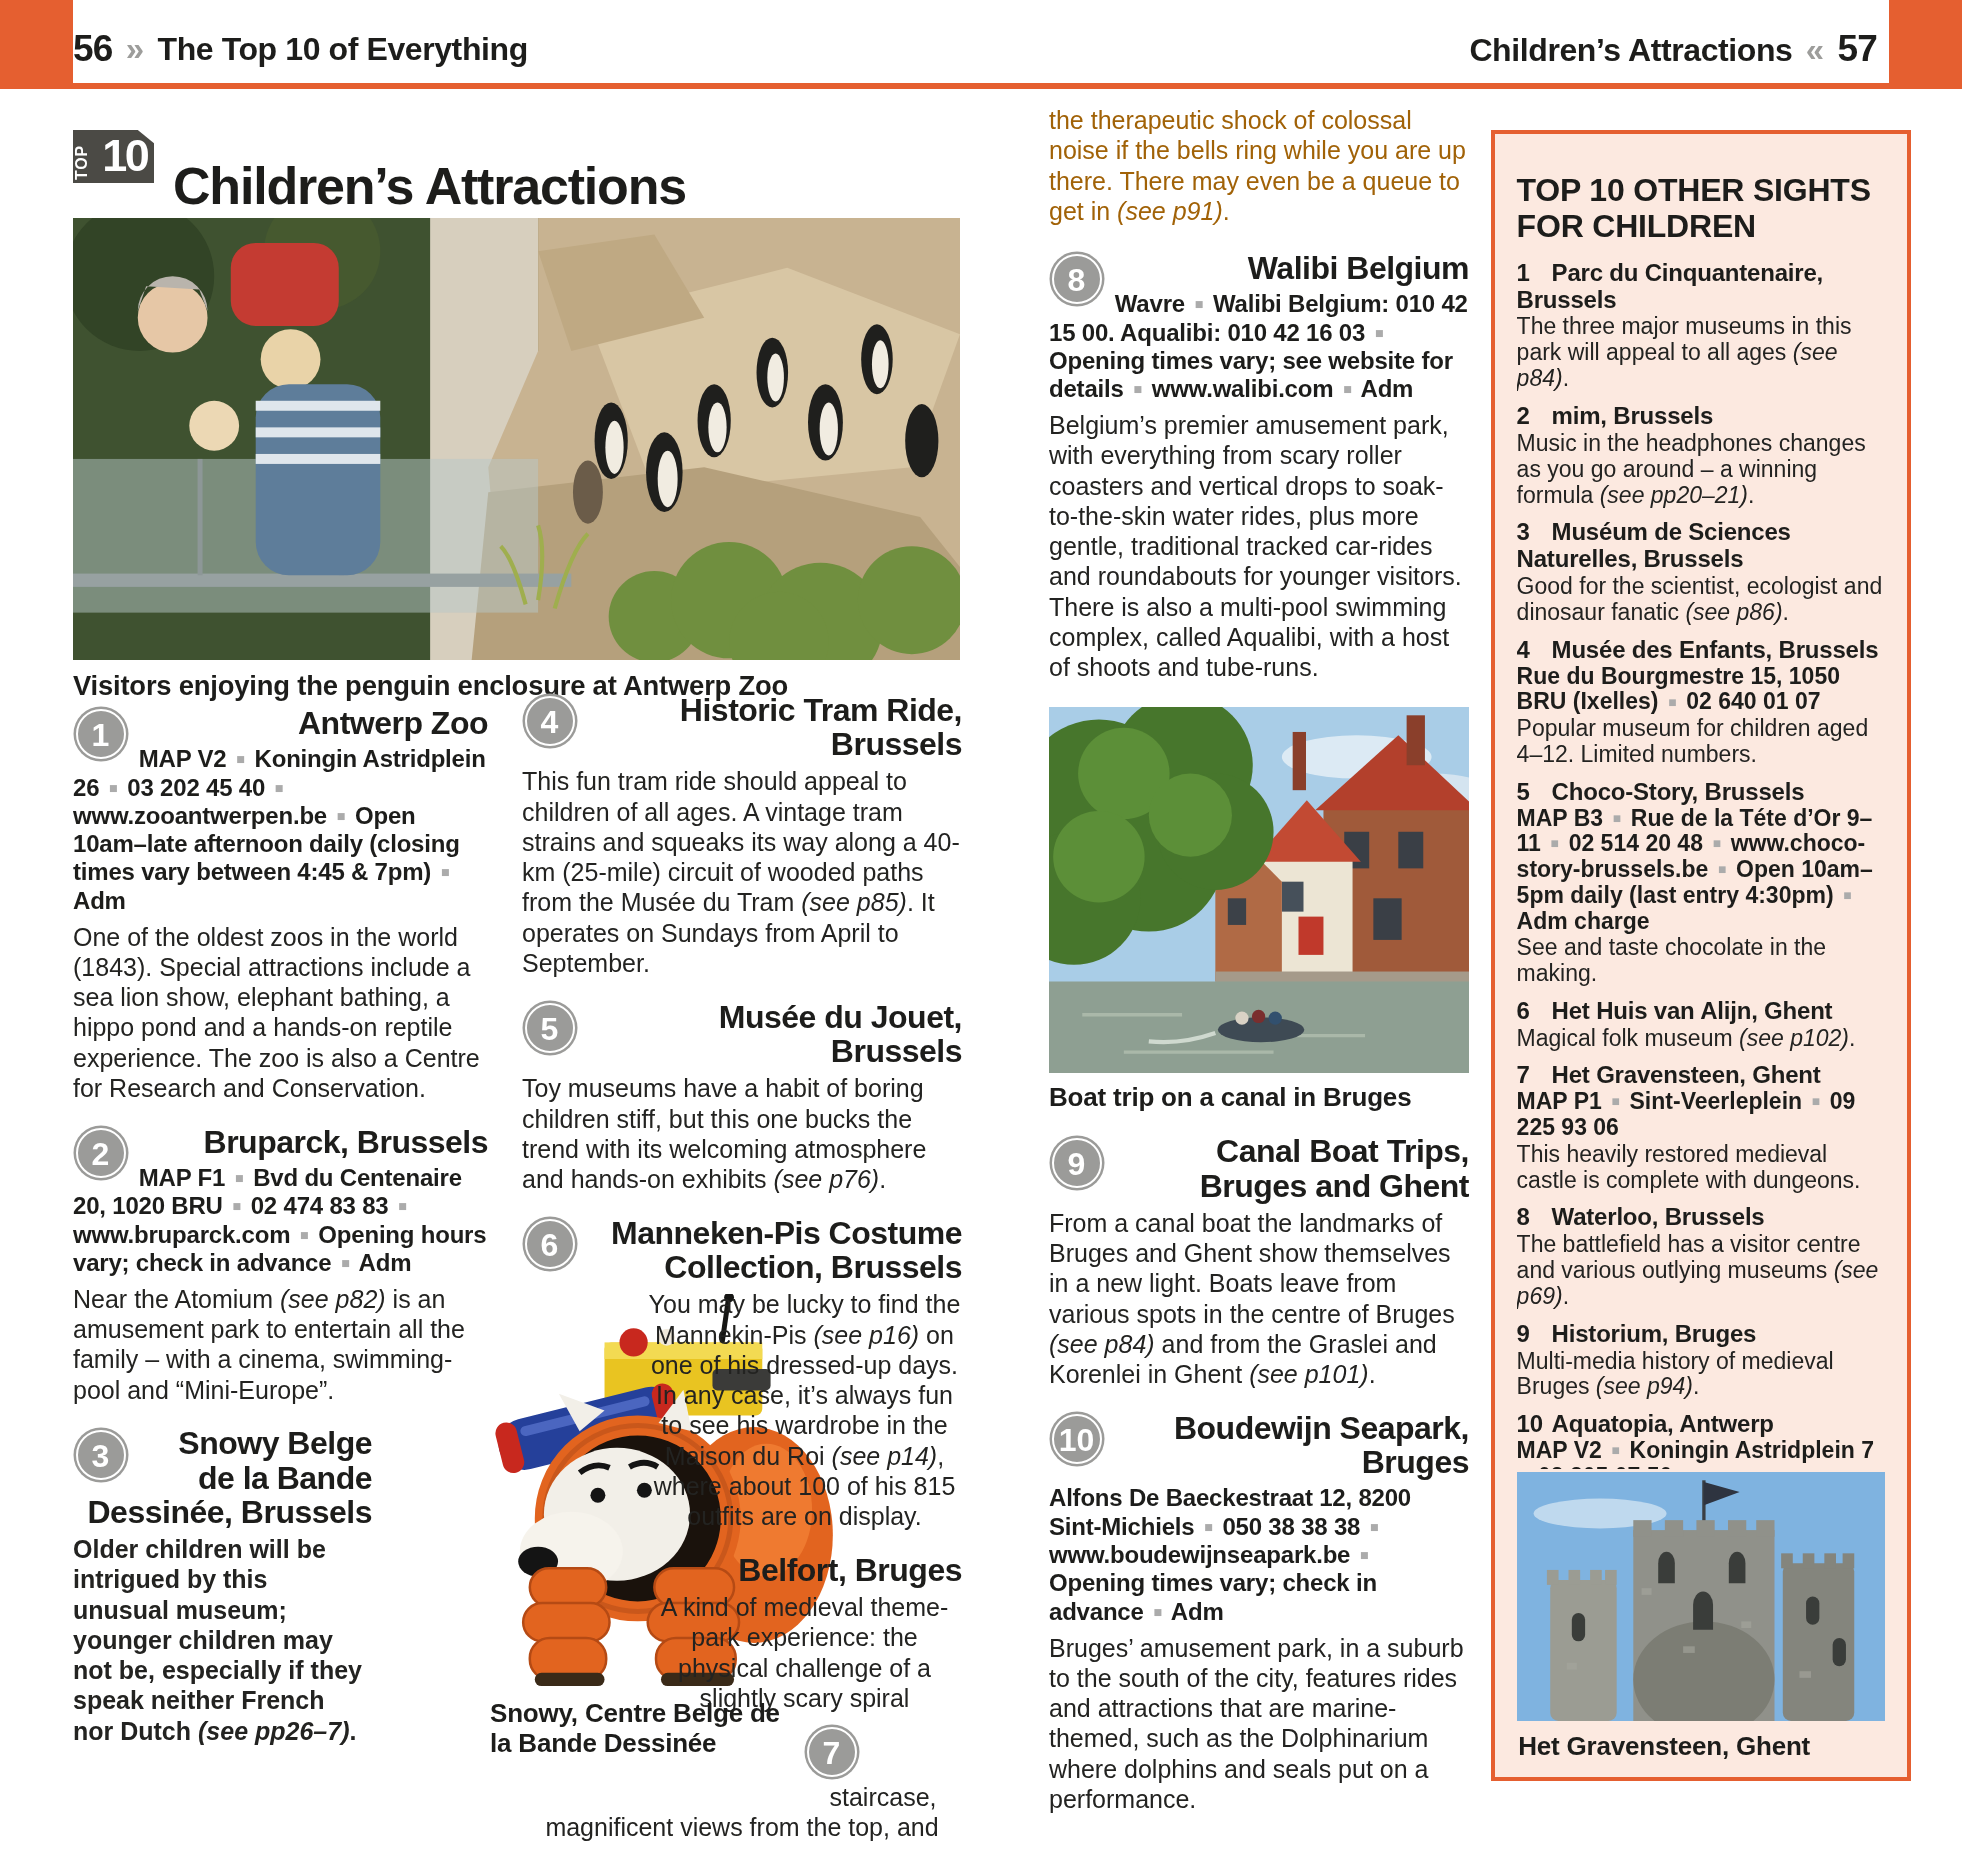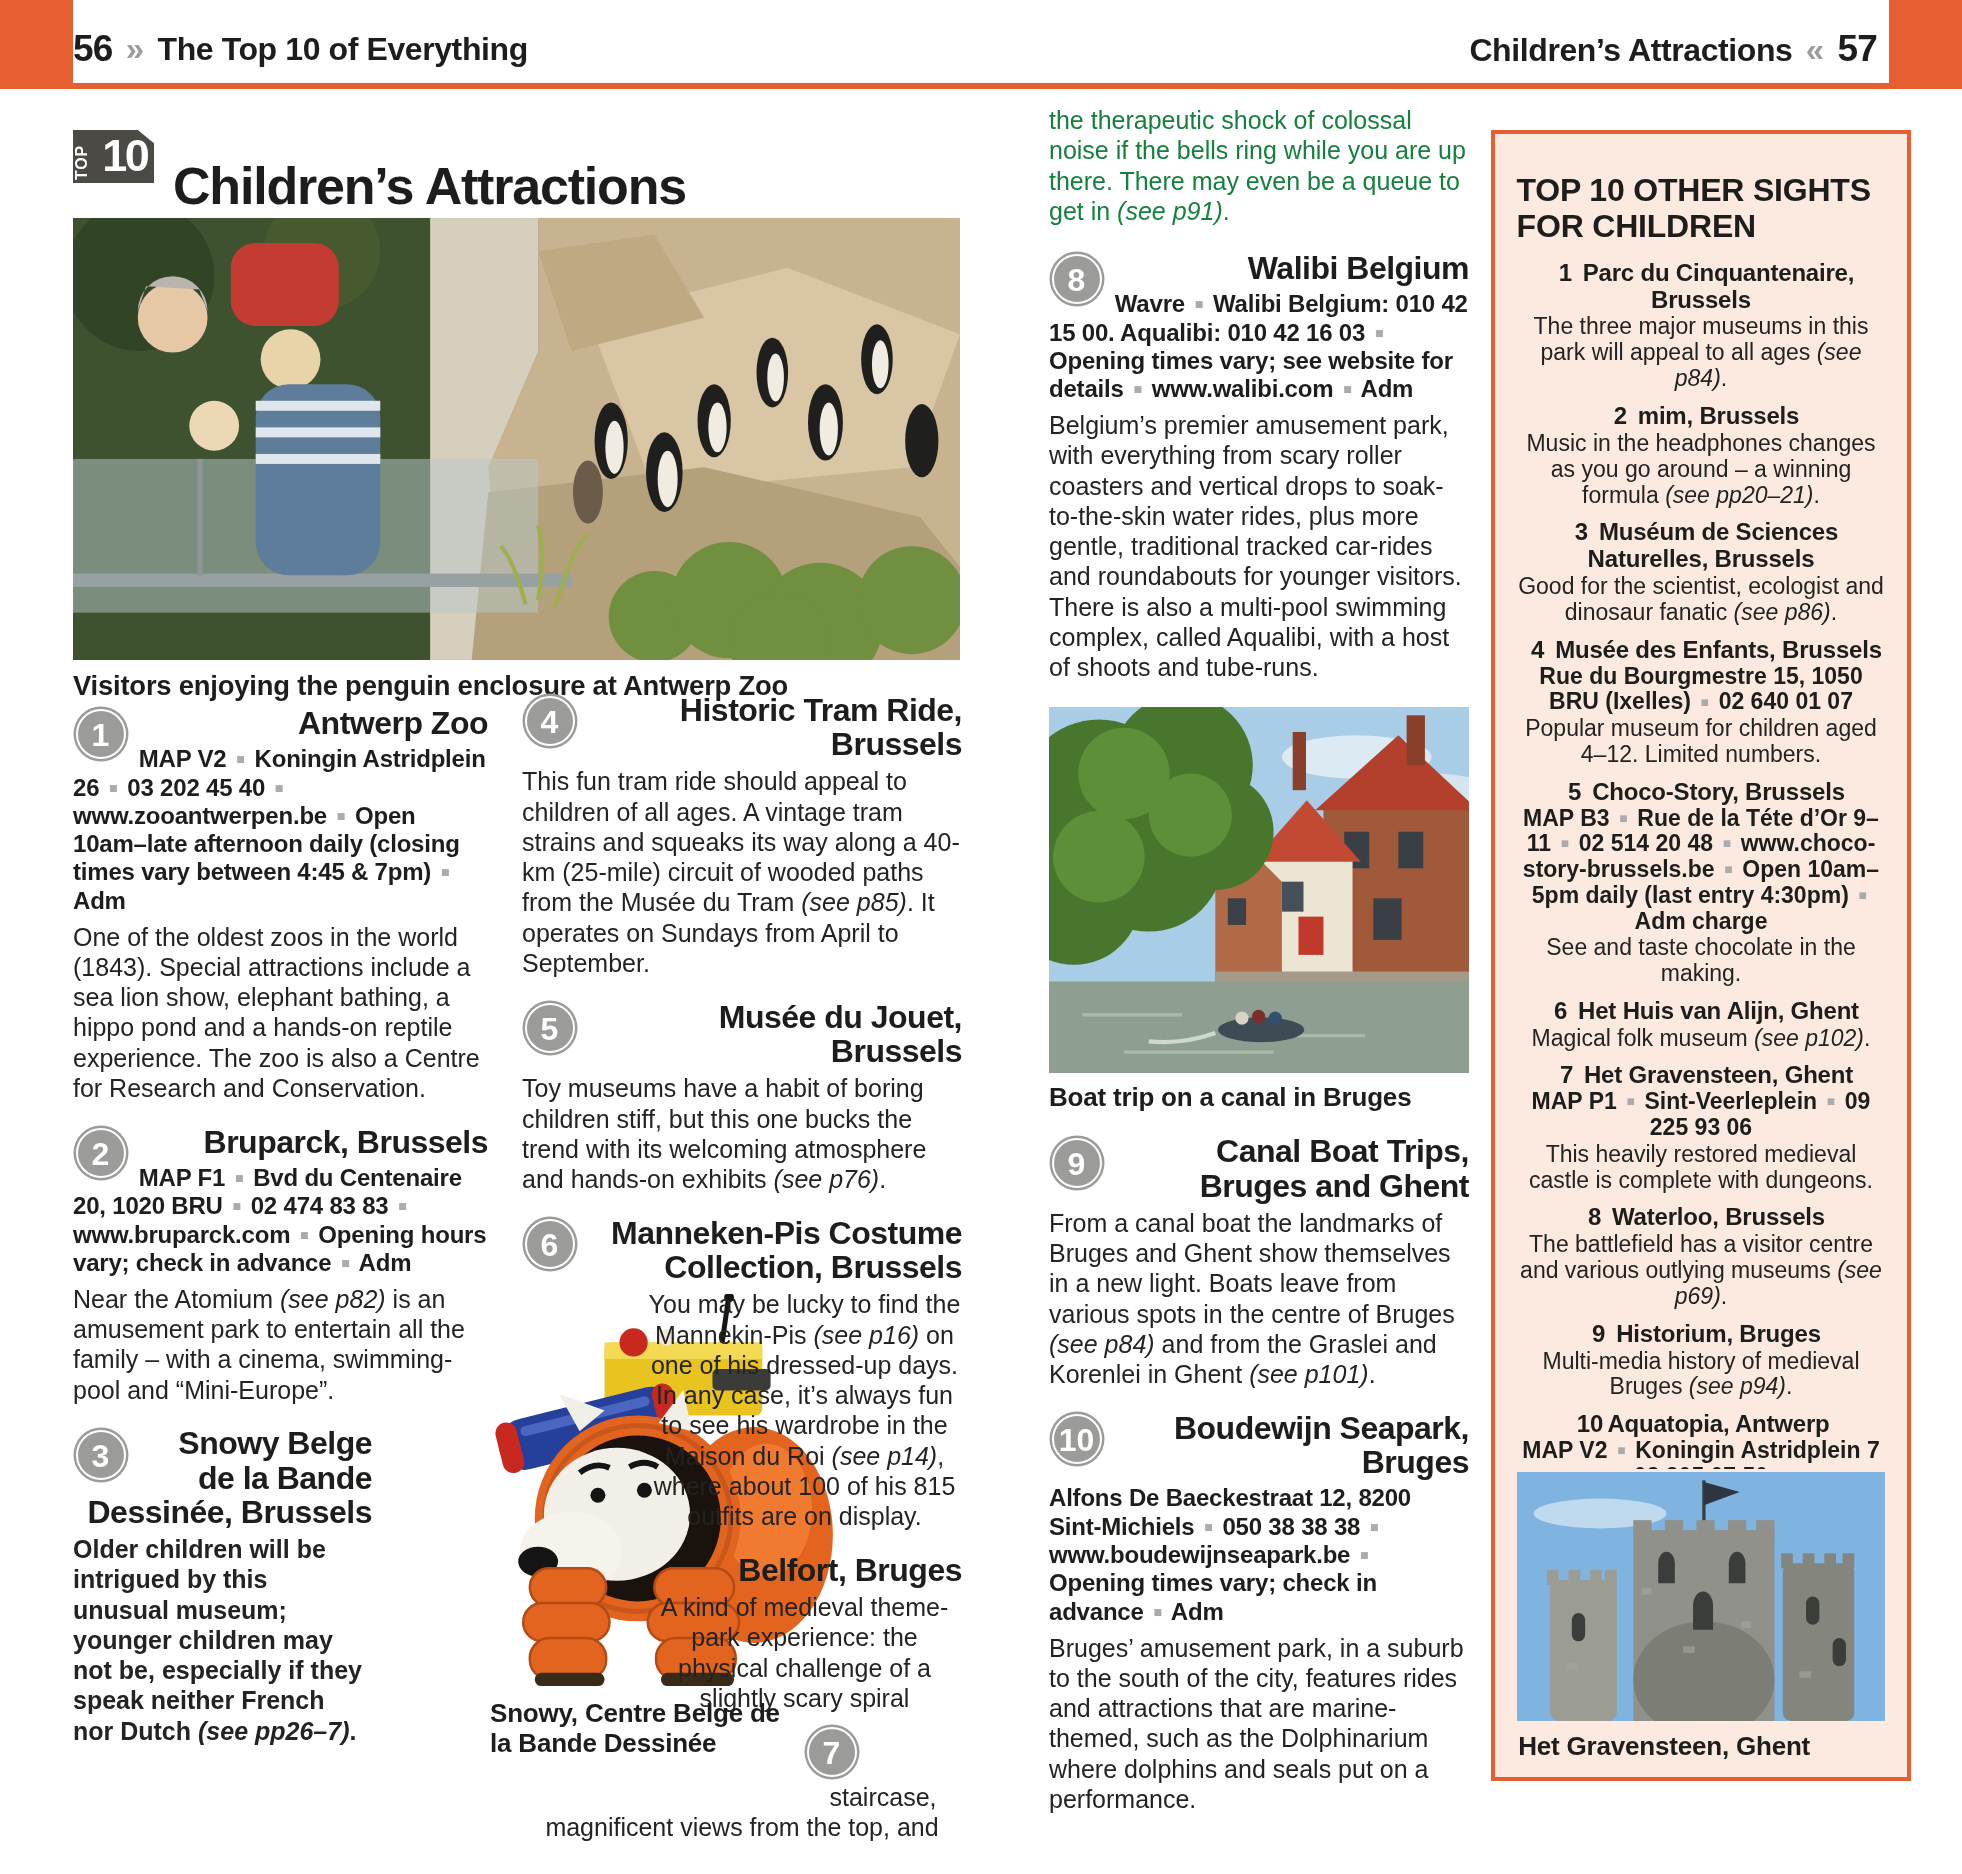--- a/index.html
+++ b/index.html
@@ -57,21 +57,21 @@
   .ncircle{
     float:left;width:50px;height:50px;border-radius:50%;
     background:var(--circle);border:2.5px solid #fff;box-shadow:0 0 0 2.5px var(--circle);
     color:#fff;font-weight:bold;font-size:32px;line-height:48px;text-align:center;
     margin:3.3px 13.3px 5px 2.5px;
   }
   .entry h3{margin:0 0 5px;font-size:32px;line-height:1.07;font-weight:bold;letter-spacing:-0.5px;text-align:right;}
   .entry .info{margin:0 0 6.6px;font-weight:bold;font-size:24px;line-height:1.18;letter-spacing:-0.2px;}
   .entry .body{margin:0;font-size:25px;line-height:1.21;color:#232321;}
   .entry .body.narrow{max-width:291px;font-weight:bold;}
-  .cont{margin:0 0 25px;font-size:25px;line-height:1.21;color:#15803d;}
+  .cont{margin:0 0 25px;font-size:25px;line-height:1.21;color:#a16207;}
   .bullet{color:#ababab;font-size:0.6em;vertical-align:18%;padding:0 3.3px;}
   i{font-style:italic;}
 
   .fig-canal{margin:25px 0 21.6px;}
   .fig-canal svg{display:block;width:420px;height:366px;}
   .fig-canal .figcap{font-size:26px;margin-top:8.3px;}
 
   
   .fig-snowy{position:absolute;left:480px;top:1294px;width:357px;height:399px;z-index:1;}
   .fig-snowy svg{display:block;width:357px;height:399px;}
@@ -82,21 +82,21 @@
   .wrapC{text-align:center;}
 
   
   .sidebar{
     position:absolute;left:1491px;top:130px;width:420px;height:1651px;
     background:var(--panel);border:4.2px solid var(--accent);
     display:flex;flex-direction:column;padding:23px 21.6px 13.3px;z-index:2;
   }
   .sidebar h2{margin:16px 0 15px;font-size:32px;line-height:1.12;font-weight:bold;max-width:357px;letter-spacing:-0.2px;}
   .sb-text{flex:1;overflow:hidden;}
-  .sb-item{margin-bottom:11.6px;text-align:center;}
+  .sb-item{margin-bottom:11.6px;}
   .sb-item .head{font-weight:bold;font-size:24px;line-height:1.12;letter-spacing:-0.2px;}
   .sb-item .head .n{display:inline-block;min-width:35px;}
   .sb-item .info{font-weight:bold;font-size:23px;line-height:1.12;}
   .sb-item .body{font-size:23px;line-height:1.13;color:#232321;}
   .sb-fig{margin-top:3.3px;}
   .sb-fig svg{display:block;width:100%;height:249px;}
   .sb-fig .figcap{font-size:26px;padding:10px 1.7px 1.7px;margin:0;}
 </style>
 </head>
 <body>

